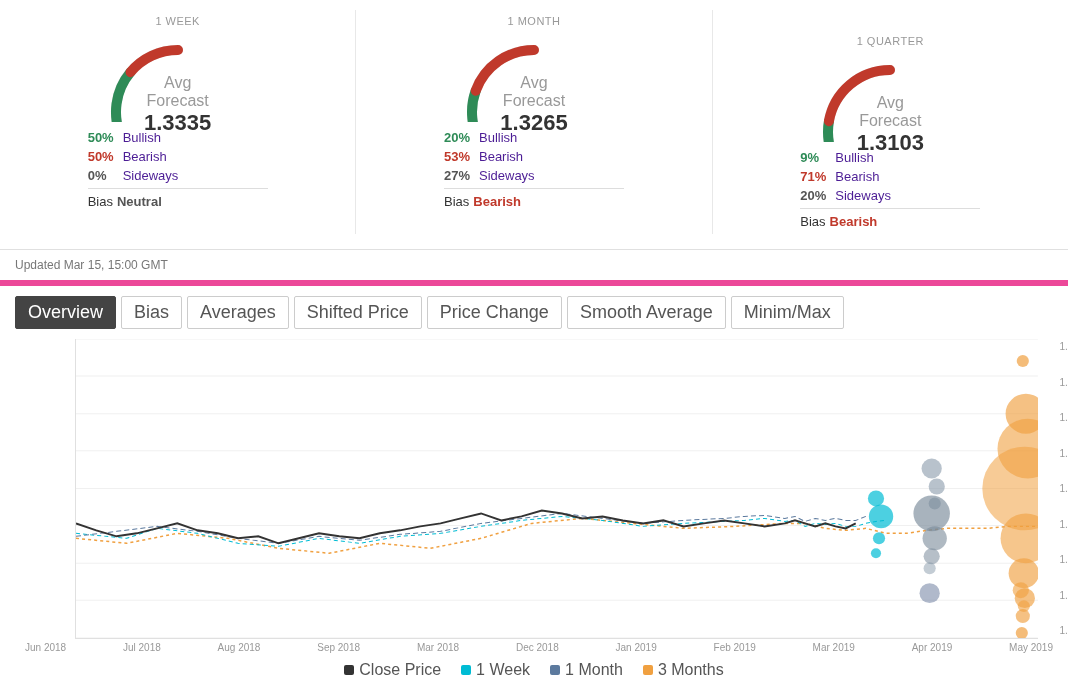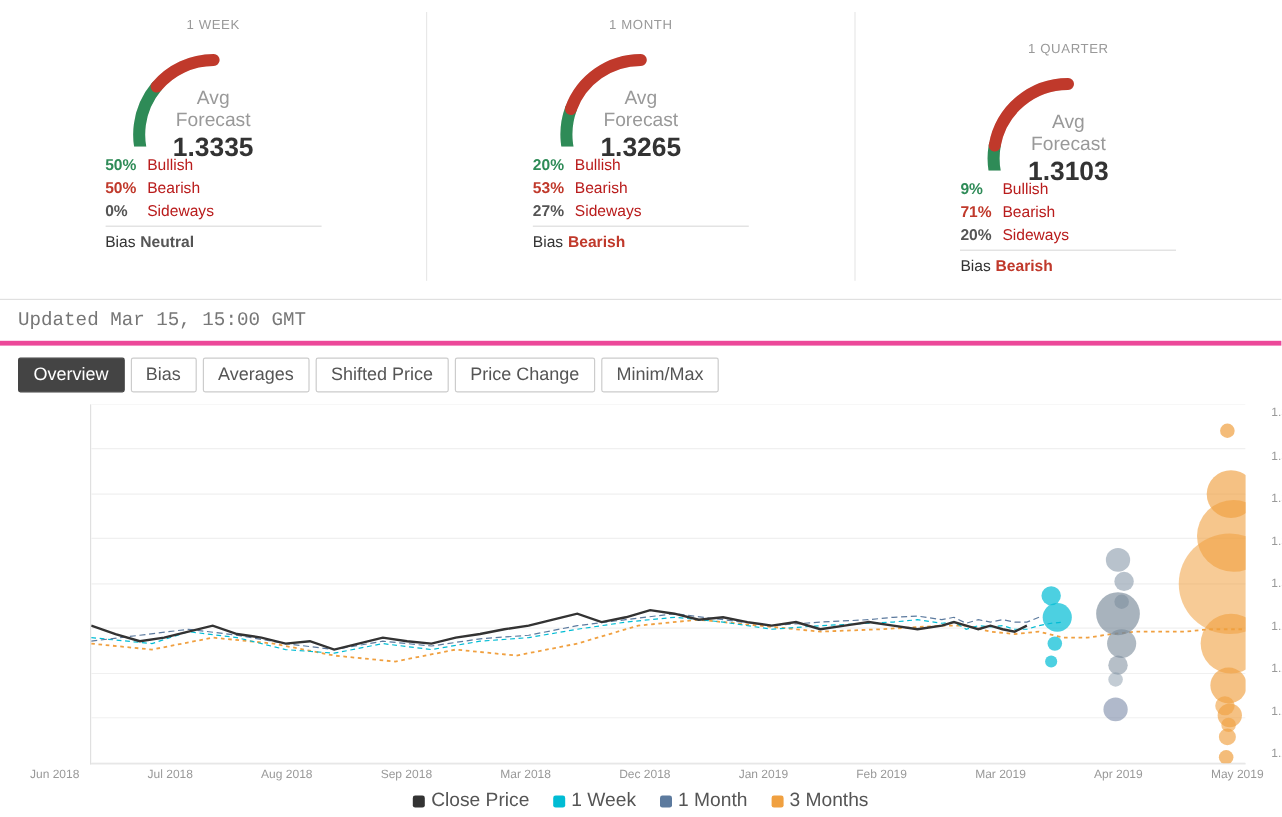--- a/index.html
+++ b/index.html
@@ -70,53 +70,52 @@
     .stat-pct {
       width: 35px;
       font-weight: bold;
       font-size: 13px;
     }
     .stat-pct.bullish { color: #2e8b57; }
     .stat-pct.bearish { color: #c0392b; }
     .stat-pct.sideways { color: #555; }
     .stat-label {
       font-size: 13px;
-      color: #b91c1c;
+      color: #4c1d95;
     }
     .divider {
       border: none;
       border-top: 1px solid #ddd;
       margin: 5px 0;
       width: 100%;
     }
     .bias-row {
       display: flex;
       align-items: center;
       gap: 4px;
       font-size: 13px;
     }
     .bias-word-neutral { color: #555; font-weight: bold; }
     .bias-word-bearish { color: #c0392b; font-weight: bold; }
 
     .updated-bar {
       padding: 8px 15px;
-      font-size: 16px;
+      font-size: 12px;
       color: #777;
-      border-bottom: 4px solid #ec4899;
-      font-family: Liberation Mono, monospace;
+      border-bottom: 6px solid #ec4899;
     }
 
     .tabs-bar {
       display: flex;
       padding: 10px 15px;
       gap: 5px;
     }
     .tab-btn {
       padding: 5px 12px;
-      font-size: 15px;
+      font-size: 18px;
       border: 1px solid #ccc;
       background: #fff;
       cursor: pointer;
       border-radius: 2px;
       color: #555;
     }
     .tab-btn.active {
       background: #444;
       color: #fff;
       border-color: #444;
@@ -279,20 +278,21 @@
 <div class="updated-bar">
   <span>Updated Mar 15, 15:00 GMT</span>
 </div>
 
 <div class="tabs-bar" id="tabs-container">
     <button class="tab-btn active">Overview</button>
     <button class="tab-btn">Bias</button>
     <button class="tab-btn">Averages</button>
     <button class="tab-btn">Shifted Price</button>
     <button class="tab-btn">Price Change</button>
+    <button class="tab-btn">Smooth Average</button>
     <button class="tab-btn">Minim/Max</button>
   </div>
 
 <div style="position:relative; margin: 0 15px 0 60px;">
   <div class="chart-area">
     <svg id="chart-svg" viewBox="0 0 950 300" preserveAspectRatio="none">
 
       <line x1="0" y1="0" x2="950" y2="0" stroke="#f0f0f0" stroke-width="1"></line>
       <line x1="0" y1="37" x2="950" y2="37" stroke="#f0f0f0" stroke-width="1"></line>
       <line x1="0" y1="75" x2="950" y2="75" stroke="#f0f0f0" stroke-width="1"></line>

